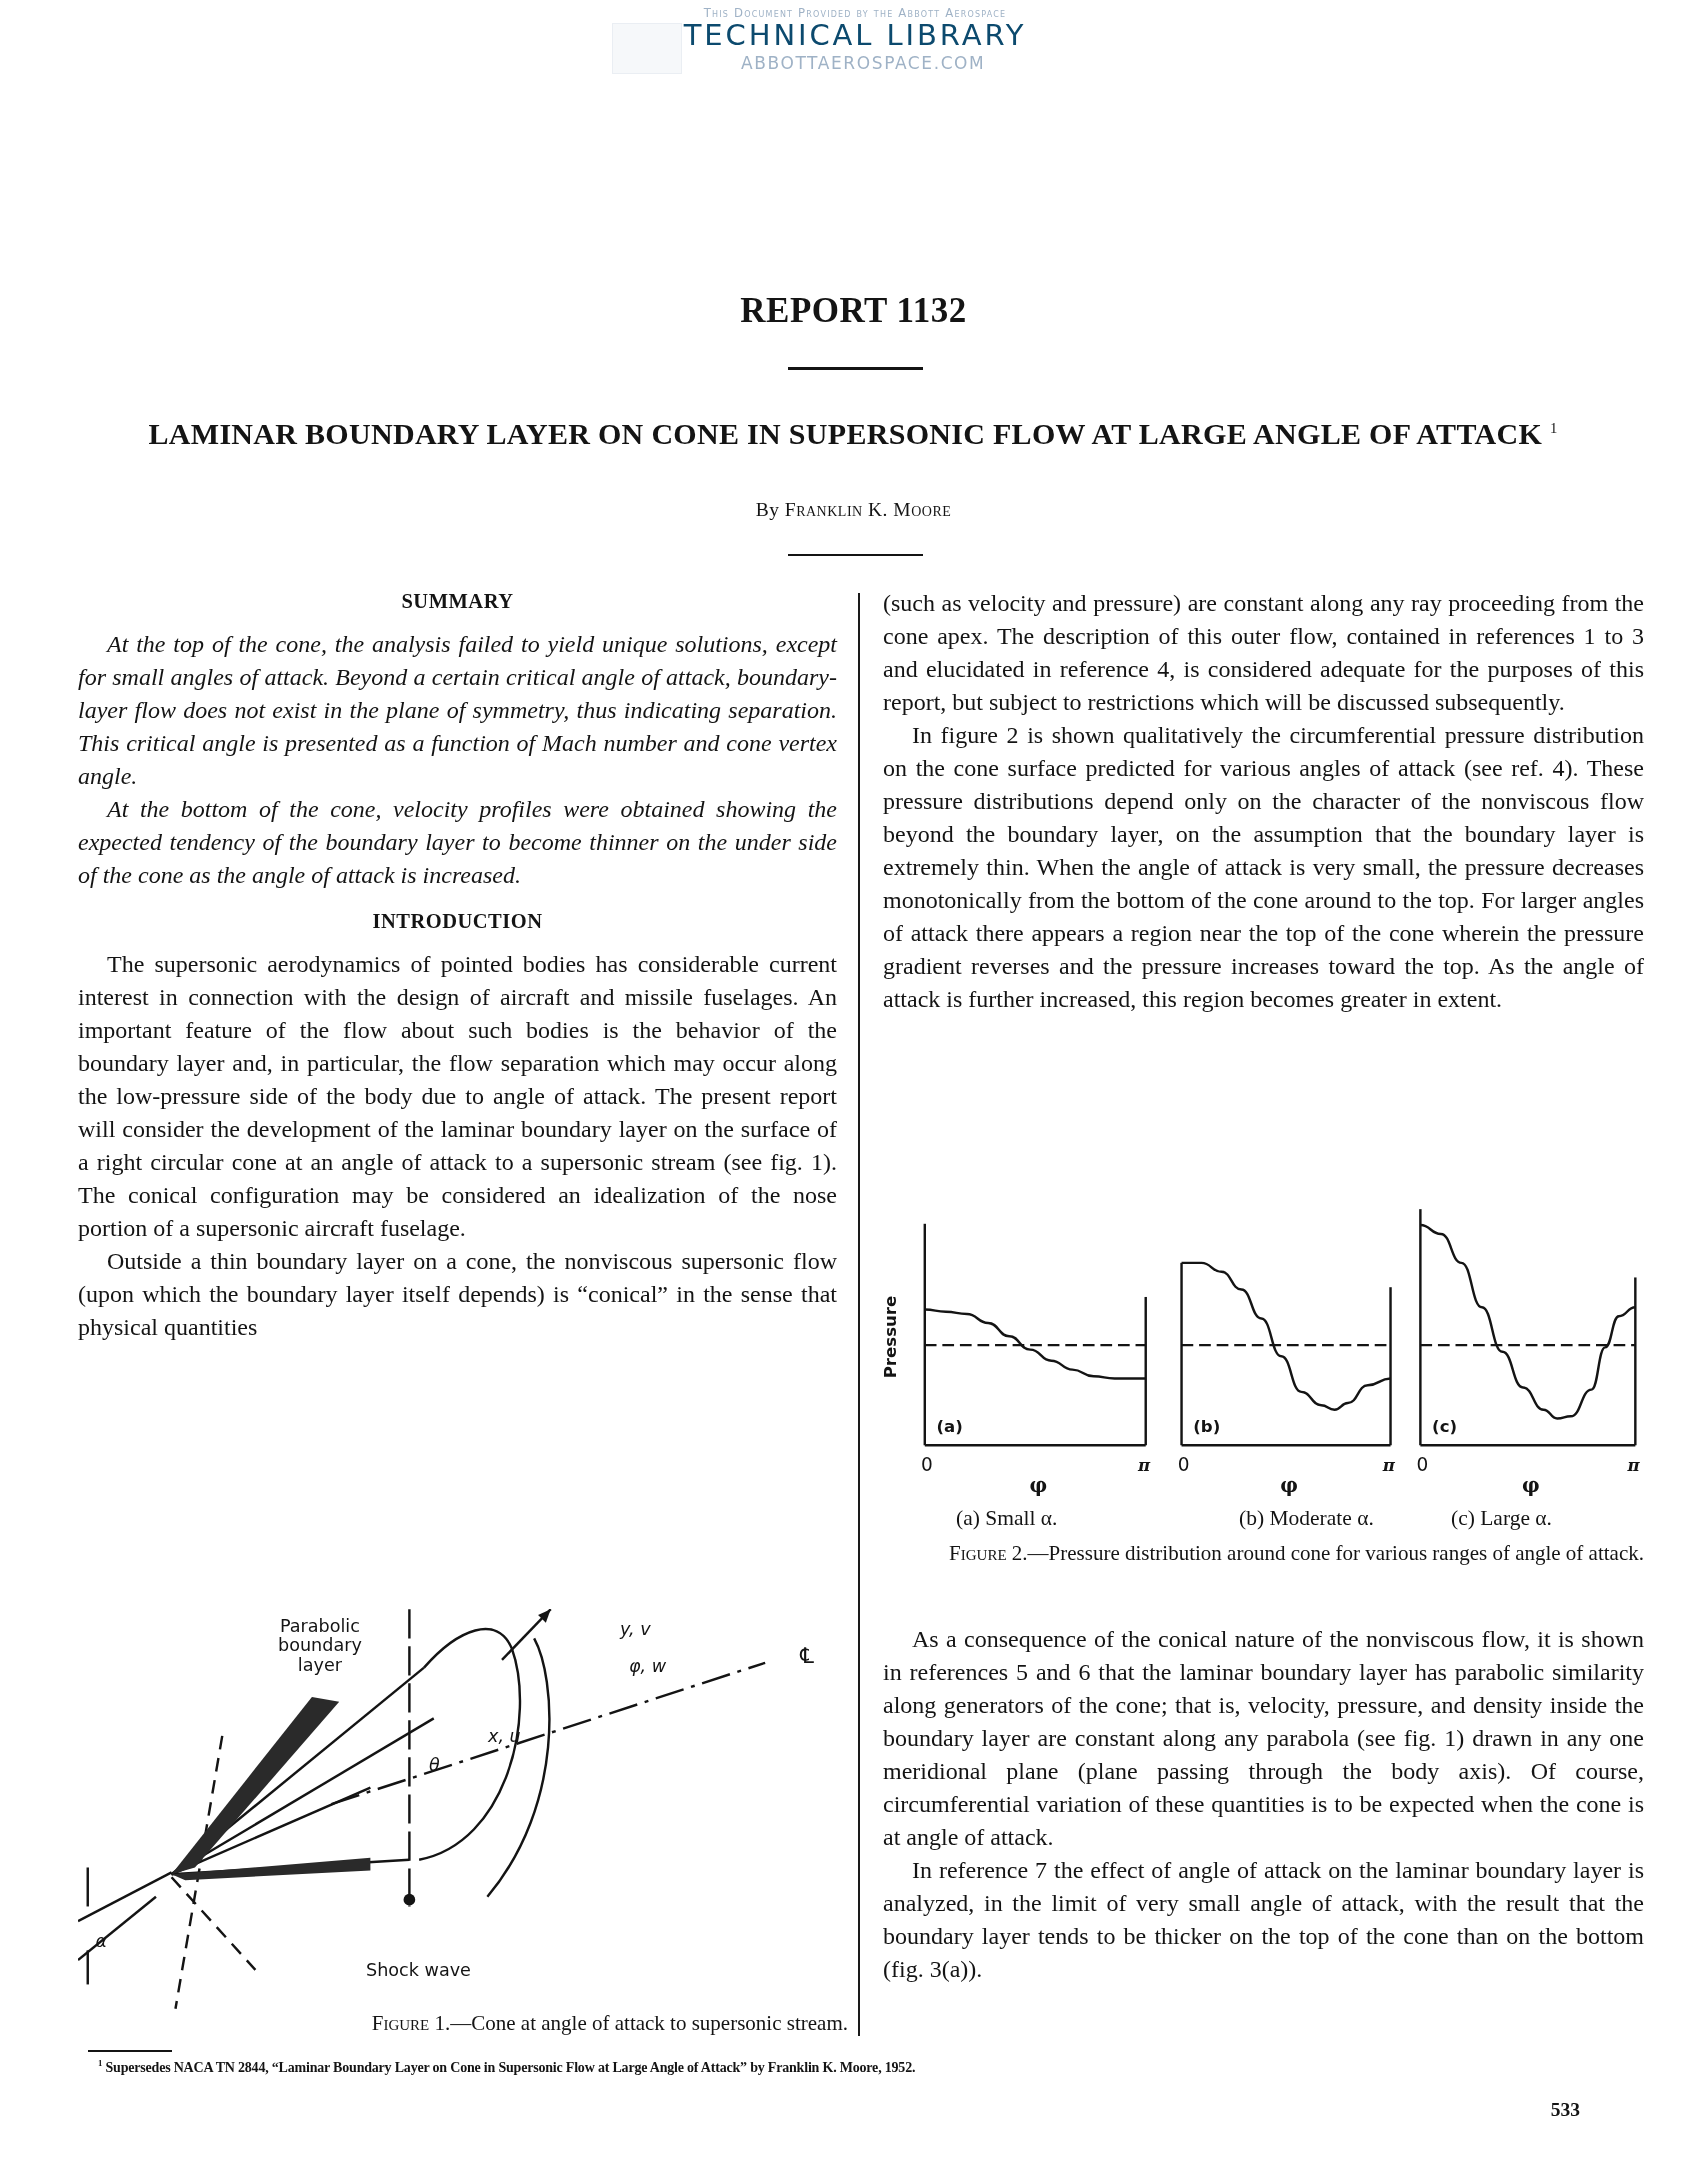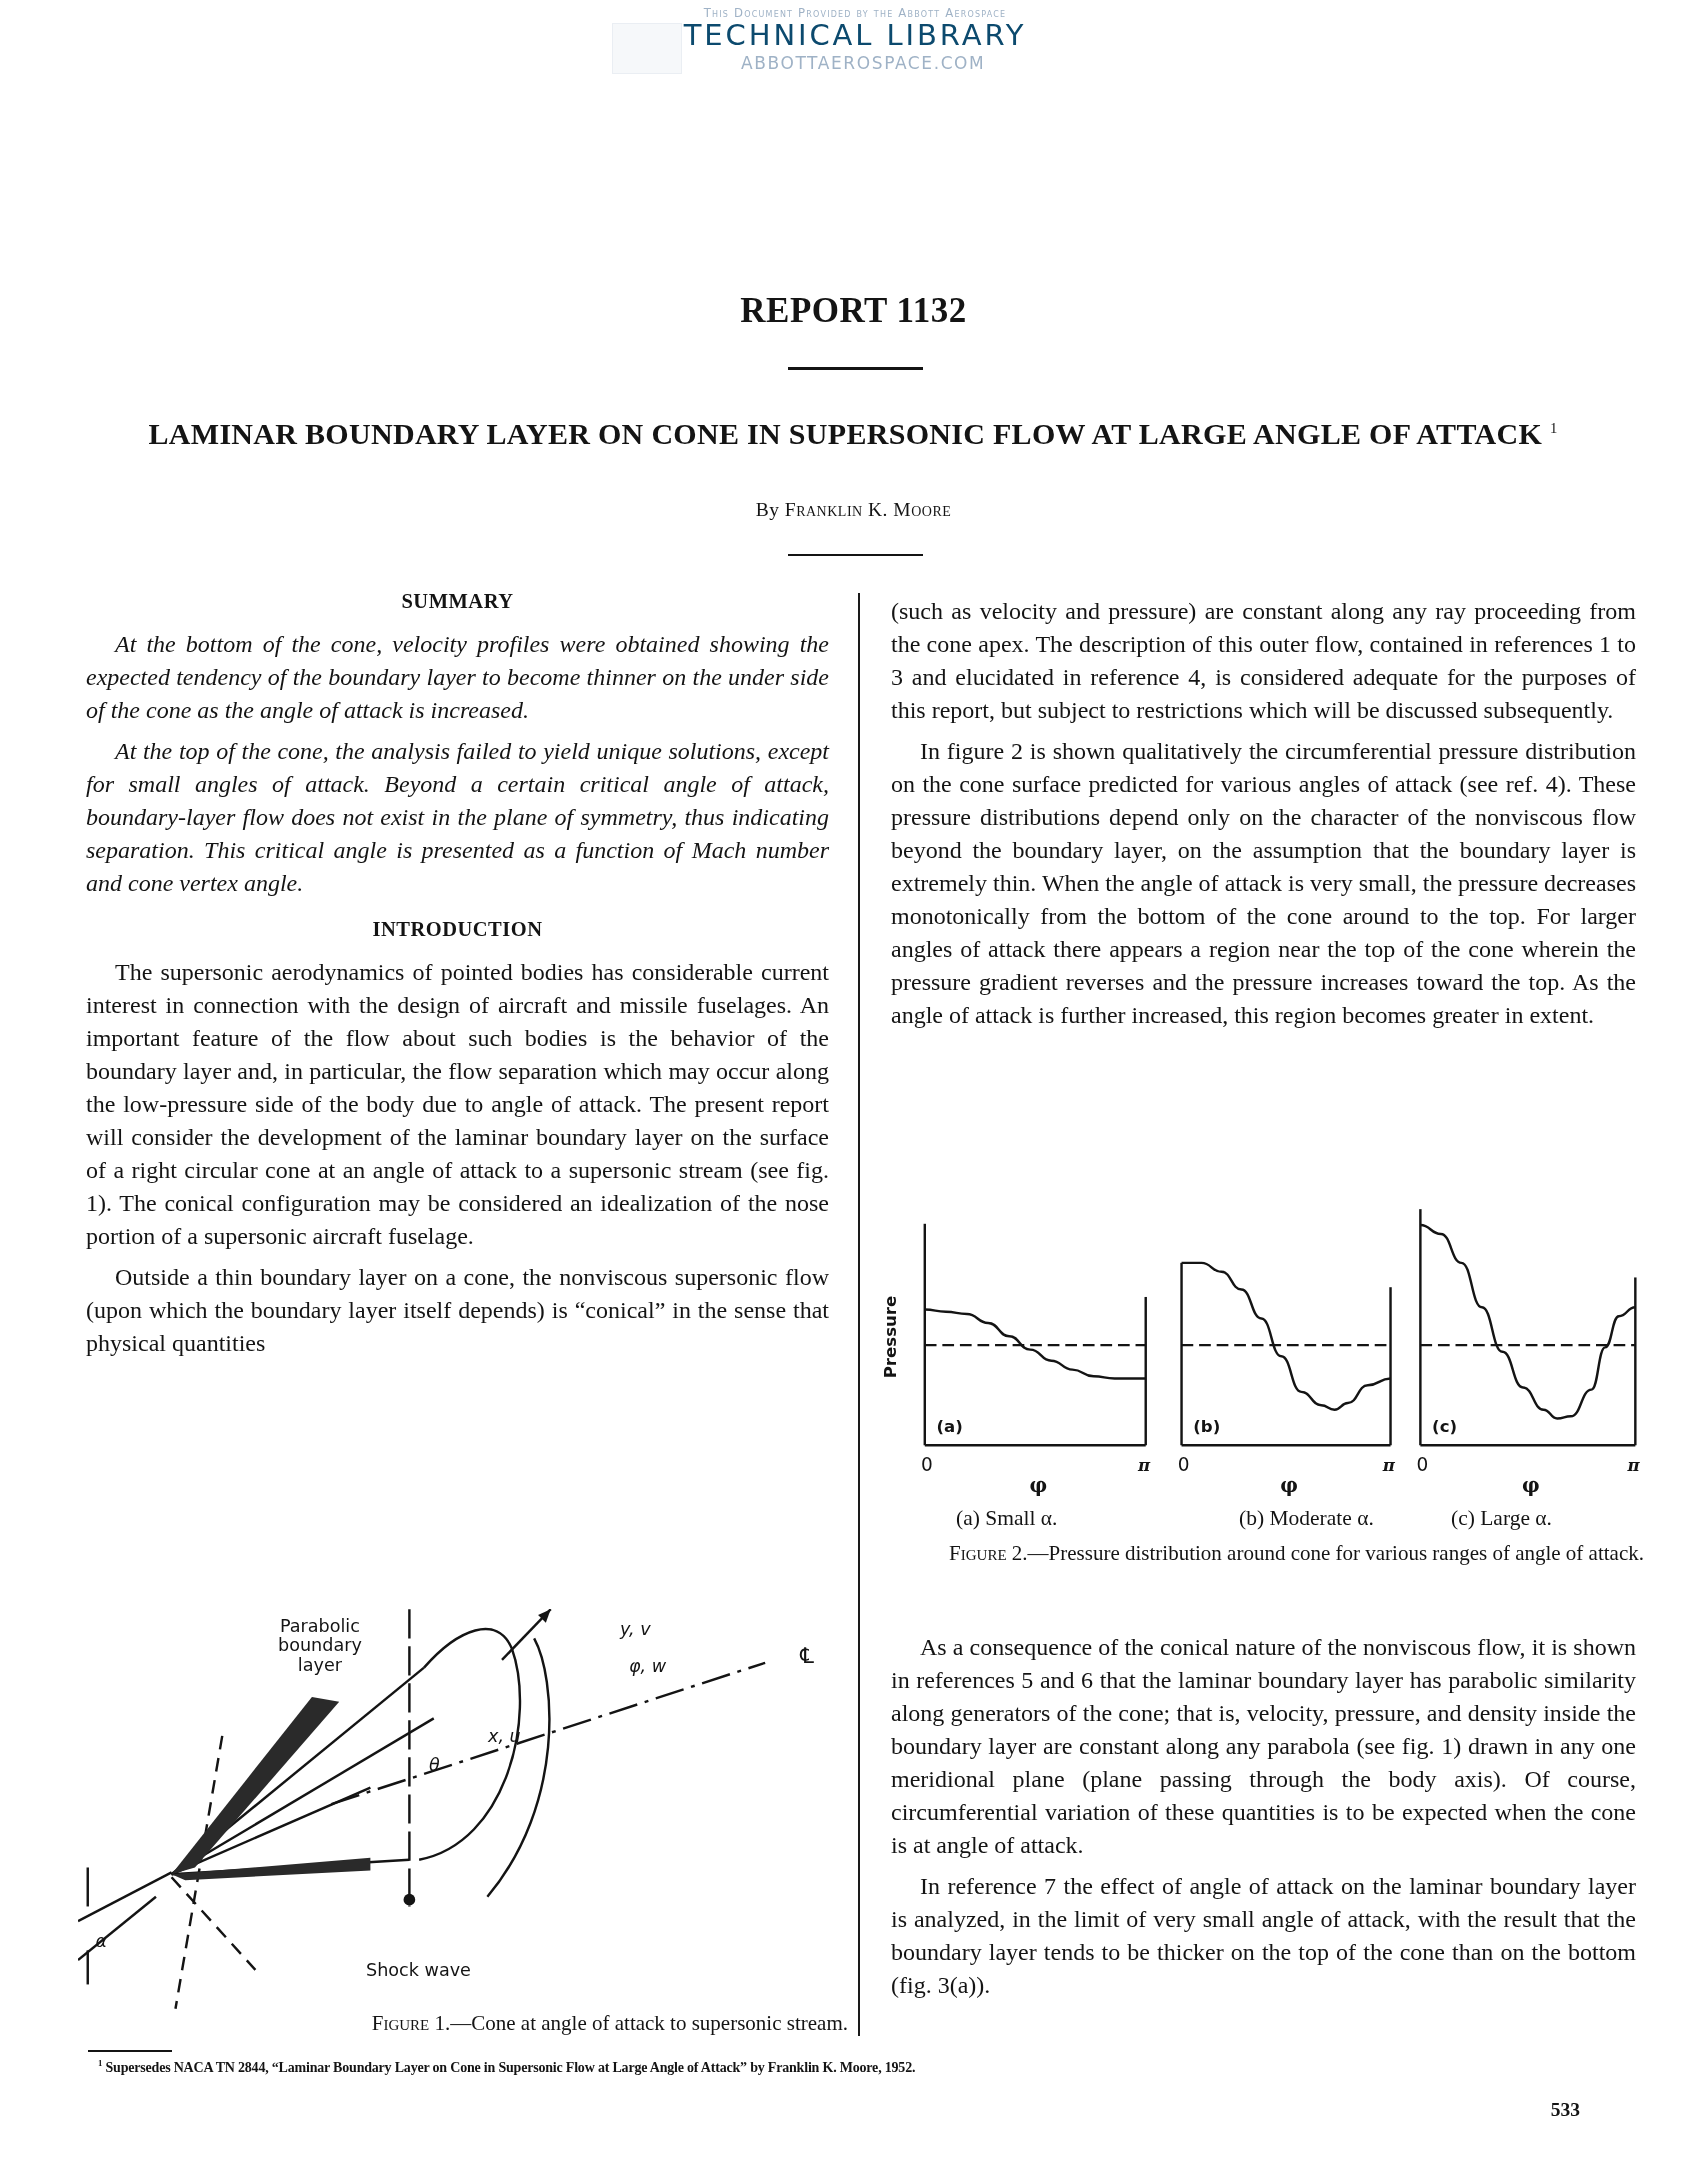--- a/index.html
+++ b/index.html
@@ -19,21 +19,21 @@
   .rule { position:absolute; height:2.9px; background:#141414; }
   #title { left:146px; top:400px; width:1414px; text-align:center; font-size:30px; font-weight:bold; line-height:56px; letter-spacing:0.3px; }
   #title sup { font-size:14.6px; font-weight:normal; }
   #byline { left:0; top:499px; width:1707px; text-align:center; font-size:19.5px; letter-spacing:0.5px; }
   #byline .sc { font-variant:small-caps; }
 
   .col { position:absolute; font-size:24px; line-height:33px; text-align:justify; }
   #col-left { left:78px; top:585px; width:759px; }
   #col-right { left:883px; top:587px; width:761px; }
   .sec-head { text-align:center; font-size:20.5px; font-weight:bold; margin:0 0 9.8px; letter-spacing:0.5px; }
-  .para { margin:8px; text-indent:29px; }
+  .para { margin:0; text-indent:29px; }
   .italic { font-style:italic; }
   #divider { left:858px; top:593px; width:2px; height:1443px; background:#1a1a1a; }
 
   
   #fig2 { left:883px; top:1209px; width:761px; height:410px; }
   #fig2 svg { position:absolute; left:0; top:0; }
   .sublabel { position:absolute; font-size:21.5px; }
   .cap { font-size:21px; text-align:right; line-height:29px; }
   .cap .sc { font-variant:small-caps; }
 
@@ -58,22 +58,22 @@
 <div id="report-no" class="abs">REPORT 1132</div>
 <div class="rule" style="left:788px;top:367px;width:135px;"></div>
 <div id="title" class="abs"><span>LAMINAR BOUNDARY LAYER ON CONE IN SUPERSONIC FLOW AT LARGE ANGLE OF ATTACK</span> <sup>1</sup></div>
 <div id="byline" class="abs"><span>By</span> <span class="sc">Franklin K. Moore</span></div>
 <div class="rule" style="left:788px;top:554px;width:135px;height:2px;"></div>
 
 <div id="divider" class="abs"></div>
 
 <div id="col-left" class="col">
   <div class="sec-head">SUMMARY</div>
+  <p class="para italic">At the top of the cone, the analysis failed to yield unique solutions, except for small angles of attack. Beyond a certain critical angle of attack, boundary-layer flow does not exist in the plane of symmetry, thus indicating separation. This critical angle is presented as a function of Mach number and cone vertex angle.</p>
   <p class="para italic">At the bottom of the cone, velocity profiles were obtained showing the expected tendency of the boundary layer to become thinner on the under side of the cone as the angle of attack is increased.</p>
-  <p class="para italic">At the top of the cone, the analysis failed to yield unique solutions, except for small angles of attack. Beyond a certain critical angle of attack, boundary-layer flow does not exist in the plane of symmetry, thus indicating separation. This critical angle is presented as a function of Mach number and cone vertex angle.</p>
   <div class="sec-head" style="margin-top:13.7px;">INTRODUCTION</div>
   <p class="para">The supersonic aerodynamics of pointed bodies has considerable current interest in connection with the design of aircraft and missile fuselages. An important feature of the flow about such bodies is the behavior of the boundary layer and, in particular, the flow separation which may occur along the low-pressure side of the body due to angle of attack. The present report will consider the development of the laminar boundary layer on the surface of a right circular cone at an angle of attack to a supersonic stream (see fig. 1). The conical configuration may be considered an idealization of the nose portion of a supersonic aircraft fuselage.</p>
   <p class="para">Outside a thin boundary layer on a cone, the nonviscous supersonic flow (upon which the boundary layer itself depends) is “conical” in the sense that physical quantities</p>
 </div>
 
 <div id="col-right" class="col">
   <p class="para" style="text-indent:0">(such as velocity and pressure) are constant along any ray proceeding from the cone apex. The description of this outer flow, contained in references 1 to 3 and elucidated in reference 4, is considered adequate for the purposes of this report, but subject to restrictions which will be discussed subsequently.</p>
   <p class="para">In figure 2 is shown qualitatively the circumferential pressure distribution on the cone surface predicted for various angles of attack (see ref. 4). These pressure distributions depend only on the character of the nonviscous flow beyond the boundary layer, on the assumption that the boundary layer is extremely thin. When the angle of attack is very small, the pressure decreases monotonically from the bottom of the cone around to the top. For larger angles of attack there appears a region near the top of the cone wherein the pressure gradient reverses and the pressure increases toward the top. As the angle of attack is further increased, this region becomes greater in extent.</p>
 </div>
 

